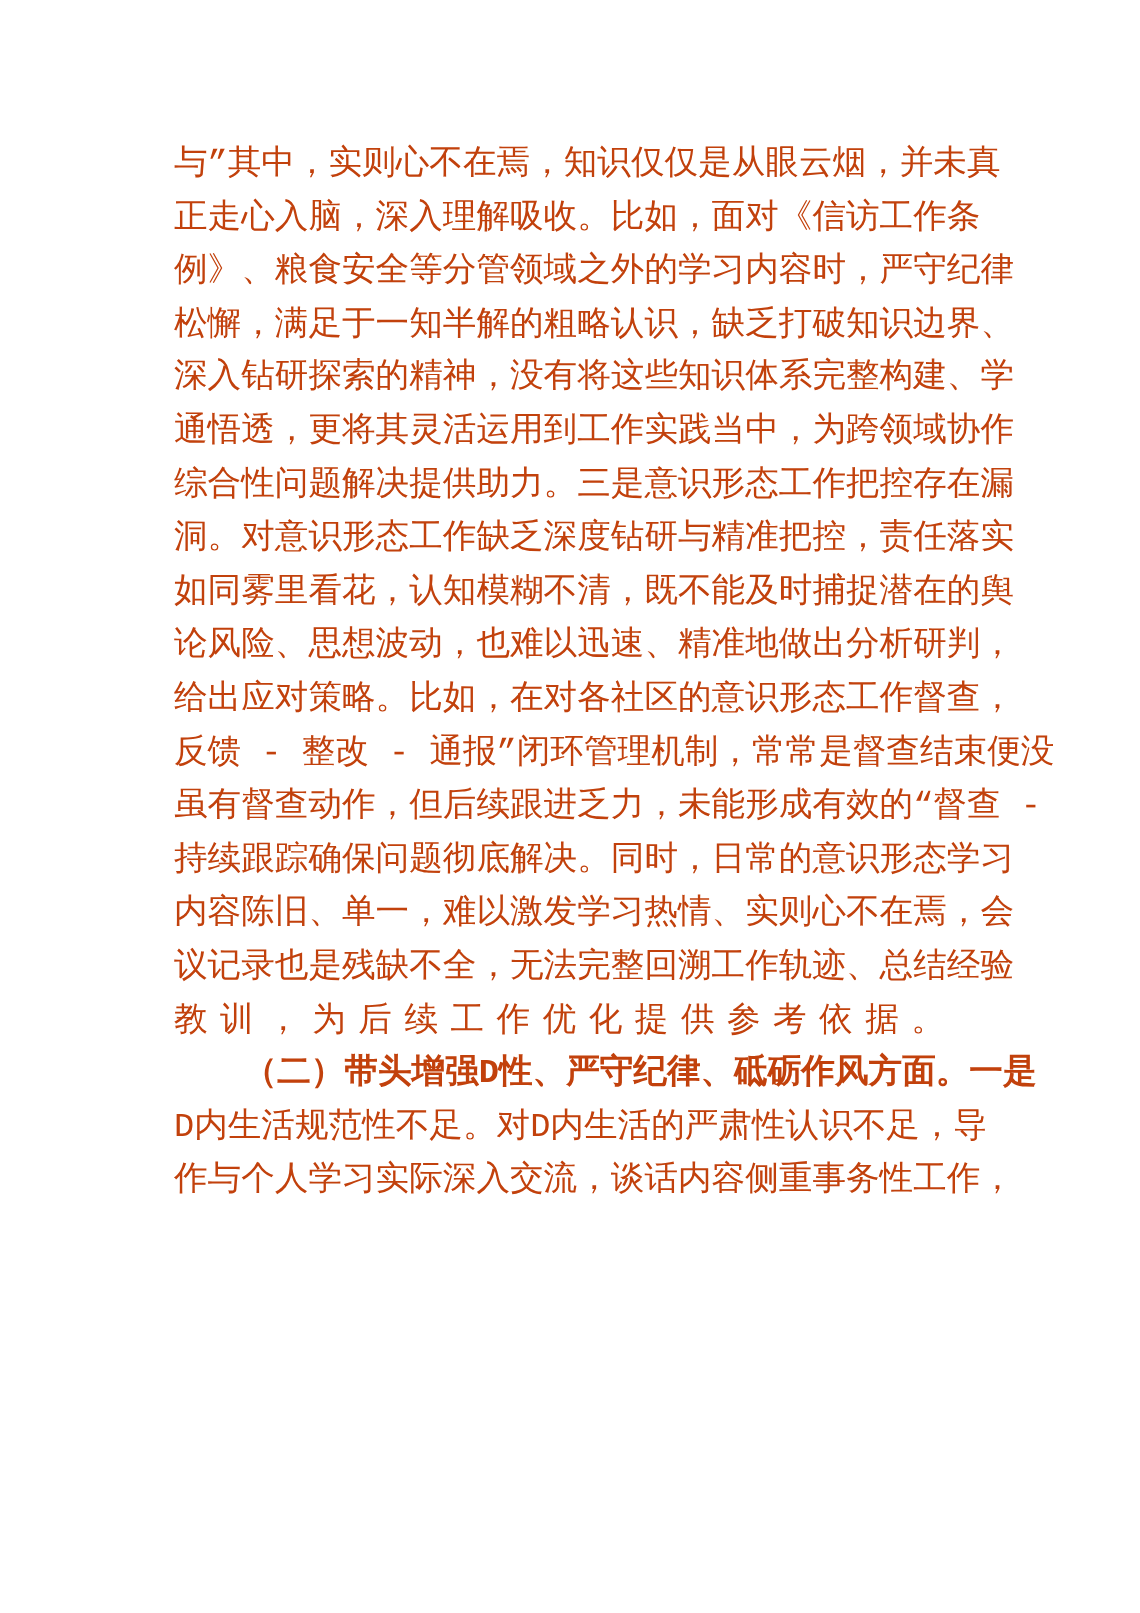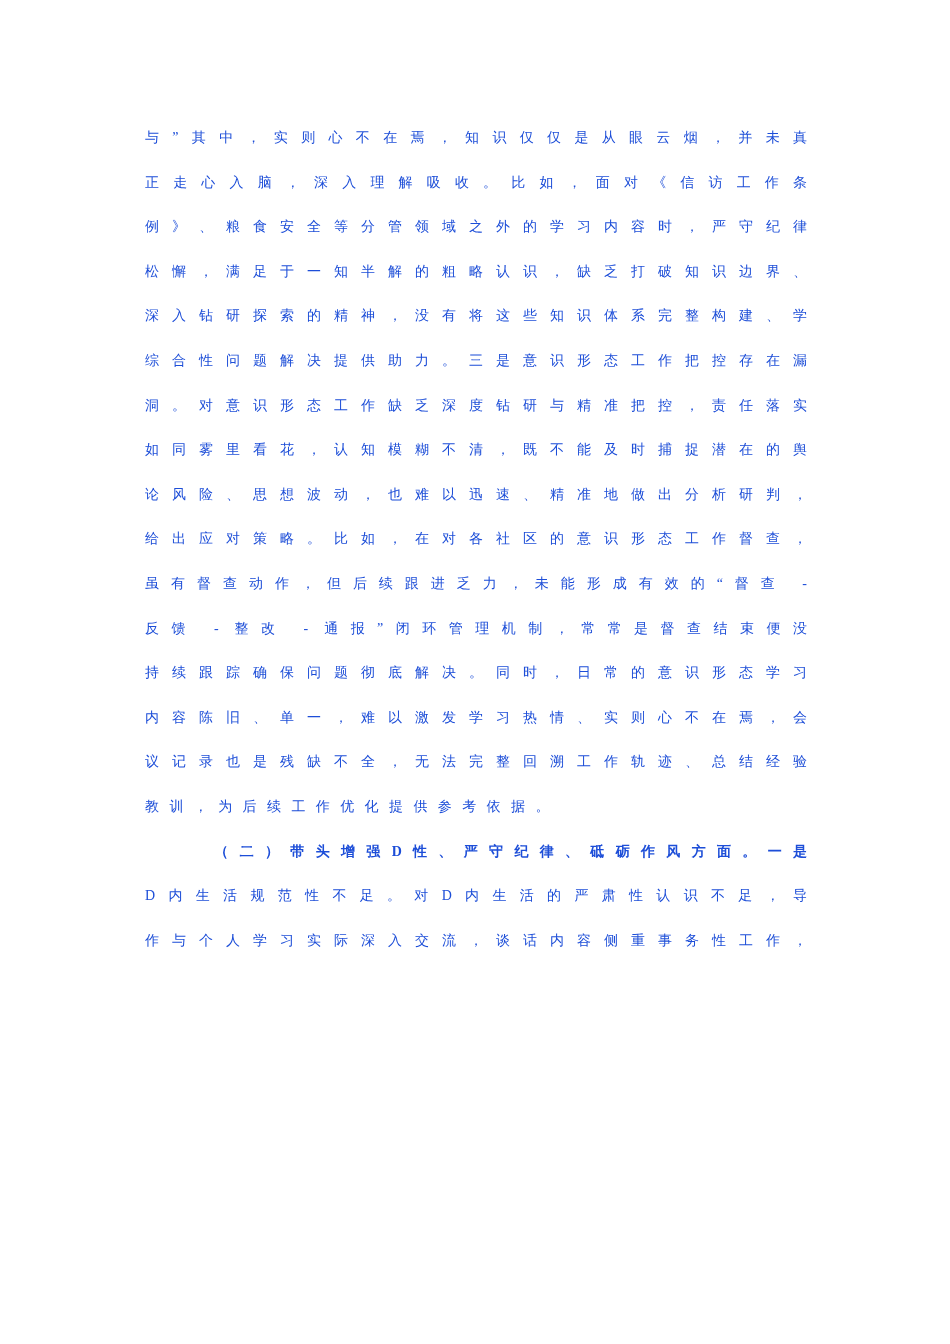--- a/index.html
+++ b/index.html
@@ -5,50 +5,51 @@
     html, body { margin: 0; padding: 0; background: #ffffff; }
     body { width: 950px; height: 1344px; position: relative; overflow: hidden; }
     .page {
       position: absolute; left: 0; top: 0; width: 950px; height: 1344px; background: #ffffff;
     }
     .text-block {
       position: absolute; left: 145px; top: 116px; width: 662px;
     }
     .line {
       height: 44.6px; line-height: 44.6px;
-      font-family: Liberation Serif, serif;
-      font-size: 14px;
-      color: #1d4ed8;
+      font-family: Liberation Mono, monospace;
+      font-size: 28px;
+      color: #c2410c;
       letter-spacing: 10.4px;
       white-space: nowrap;
       text-align: justify;
       text-align-last: justify;
       letter-spacing: 0;
     }
     .line.last { text-align-last: left; letter-spacing: 10.4px; }
     .line.heading { font-weight: bold; }
     .line.heading .indent { display: inline-block; width: 58px; }
   </style>
 </head>
 <body>
 
 <div class="page">
   <div class="text-block">
     <div class="line">与”其中，实则心不在焉，知识仅仅是从眼云烟，并未真</div>
     <div class="line">正走心入脑，深入理解吸收。比如，面对《信访工作条</div>
     <div class="line">例》、粮食安全等分管领域之外的学习内容时，严守纪律</div>
     <div class="line">松懈，满足于一知半解的粗略认识，缺乏打破知识边界、</div>
     <div class="line">深入钻研探索的精神，没有将这些知识体系完整构建、学</div>
+    <div class="line">通悟透，更将其灵活运用到工作实践当中，为跨领域协作</div>
     <div class="line">综合性问题解决提供助力。三是意识形态工作把控存在漏</div>
     <div class="line">洞。对意识形态工作缺乏深度钻研与精准把控，责任落实</div>
     <div class="line">如同雾里看花，认知模糊不清，既不能及时捕捉潜在的舆</div>
     <div class="line">论风险、思想波动，也难以迅速、精准地做出分析研判，</div>
     <div class="line">给出应对策略。比如，在对各社区的意识形态工作督查，</div>
+    <div class="line">反馈 - 整改 - 通报”闭环管理机制，常常是督查结束便没</div>
     <div class="line">虽有督查动作，但后续跟进乏力，未能形成有效的“督查 -</div>
-    <div class="line">反馈 - 整改 - 通报”闭环管理机制，常常是督查结束便没</div>
     <div class="line">持续跟踪确保问题彻底解决。同时，日常的意识形态学习</div>
     <div class="line">内容陈旧、单一，难以激发学习热情、实则心不在焉，会</div>
     <div class="line">议记录也是残缺不全，无法完整回溯工作轨迹、总结经验</div>
     <div class="line last">教训，为后续工作优化提供参考依据。</div>
     <div class="line heading"><span class="indent"></span><span>（二）带头增强D性、严守纪律、砥砺作风方面。一是</span></div>
     <div class="line">D内生活规范性不足。对D内生活的严肃性认识不足，导</div>
     <div class="line">作与个人学习实际深入交流，谈话内容侧重事务性工作，</div>
   </div>
 </div>
 

